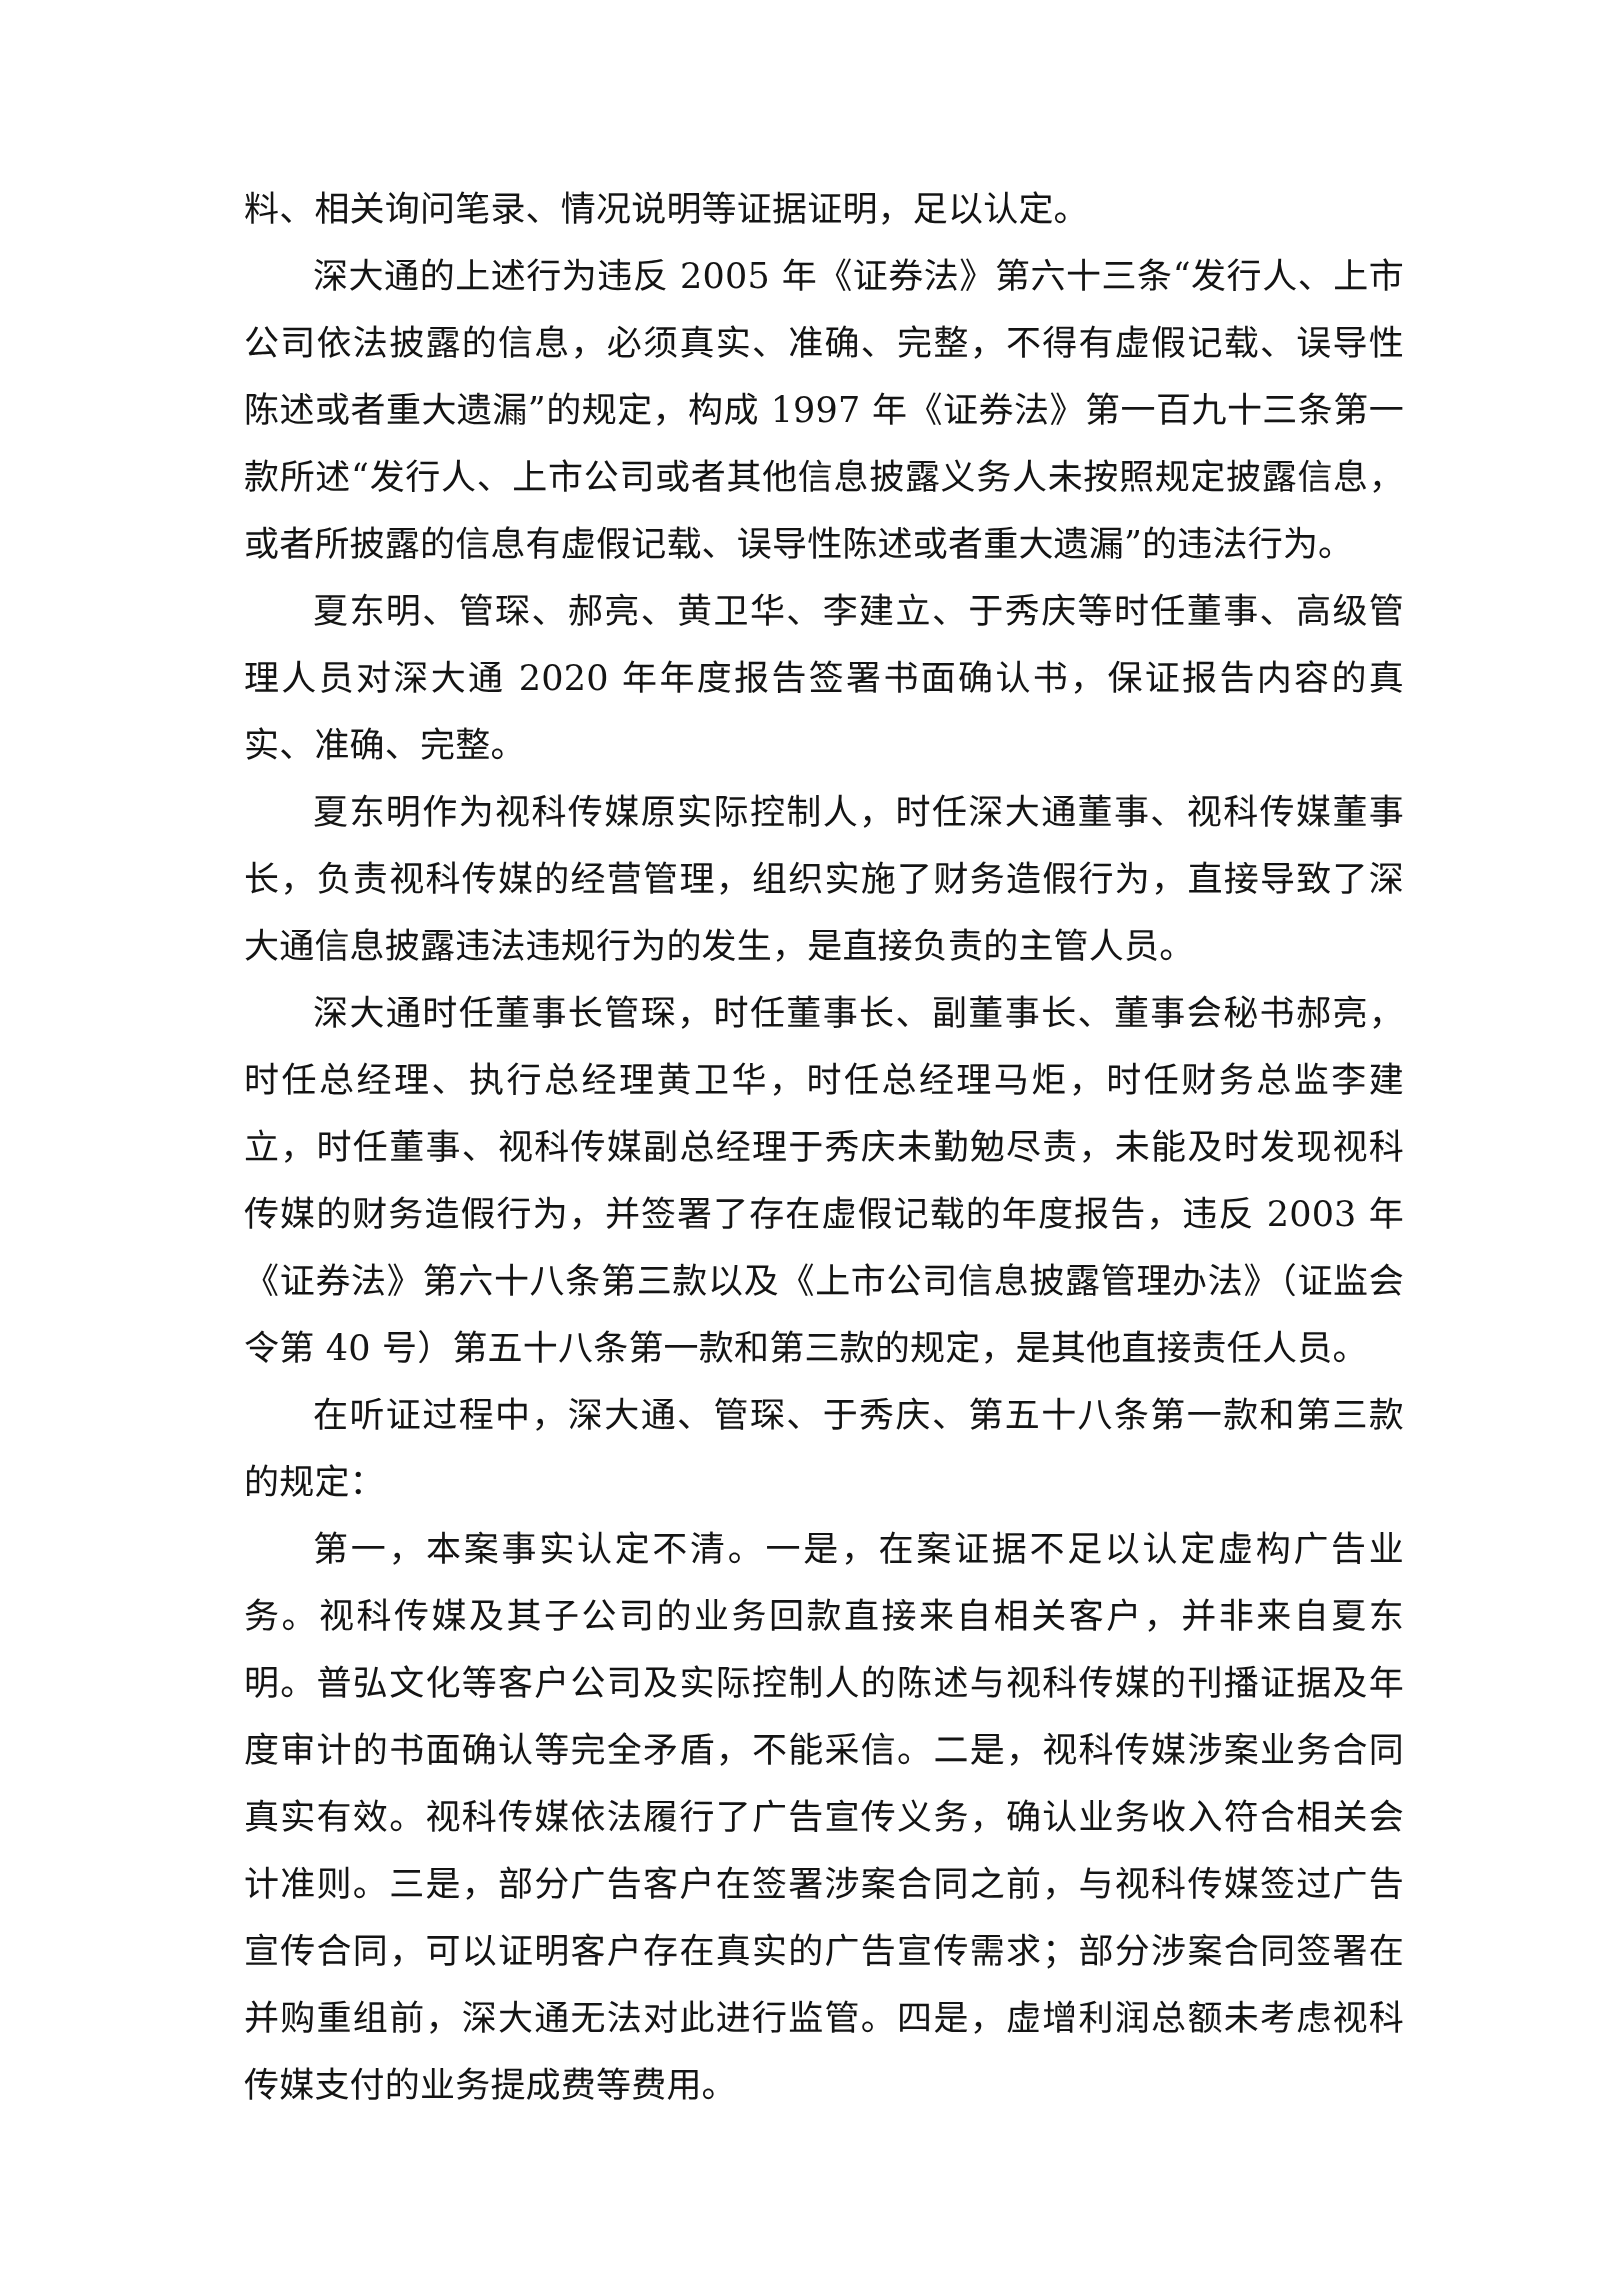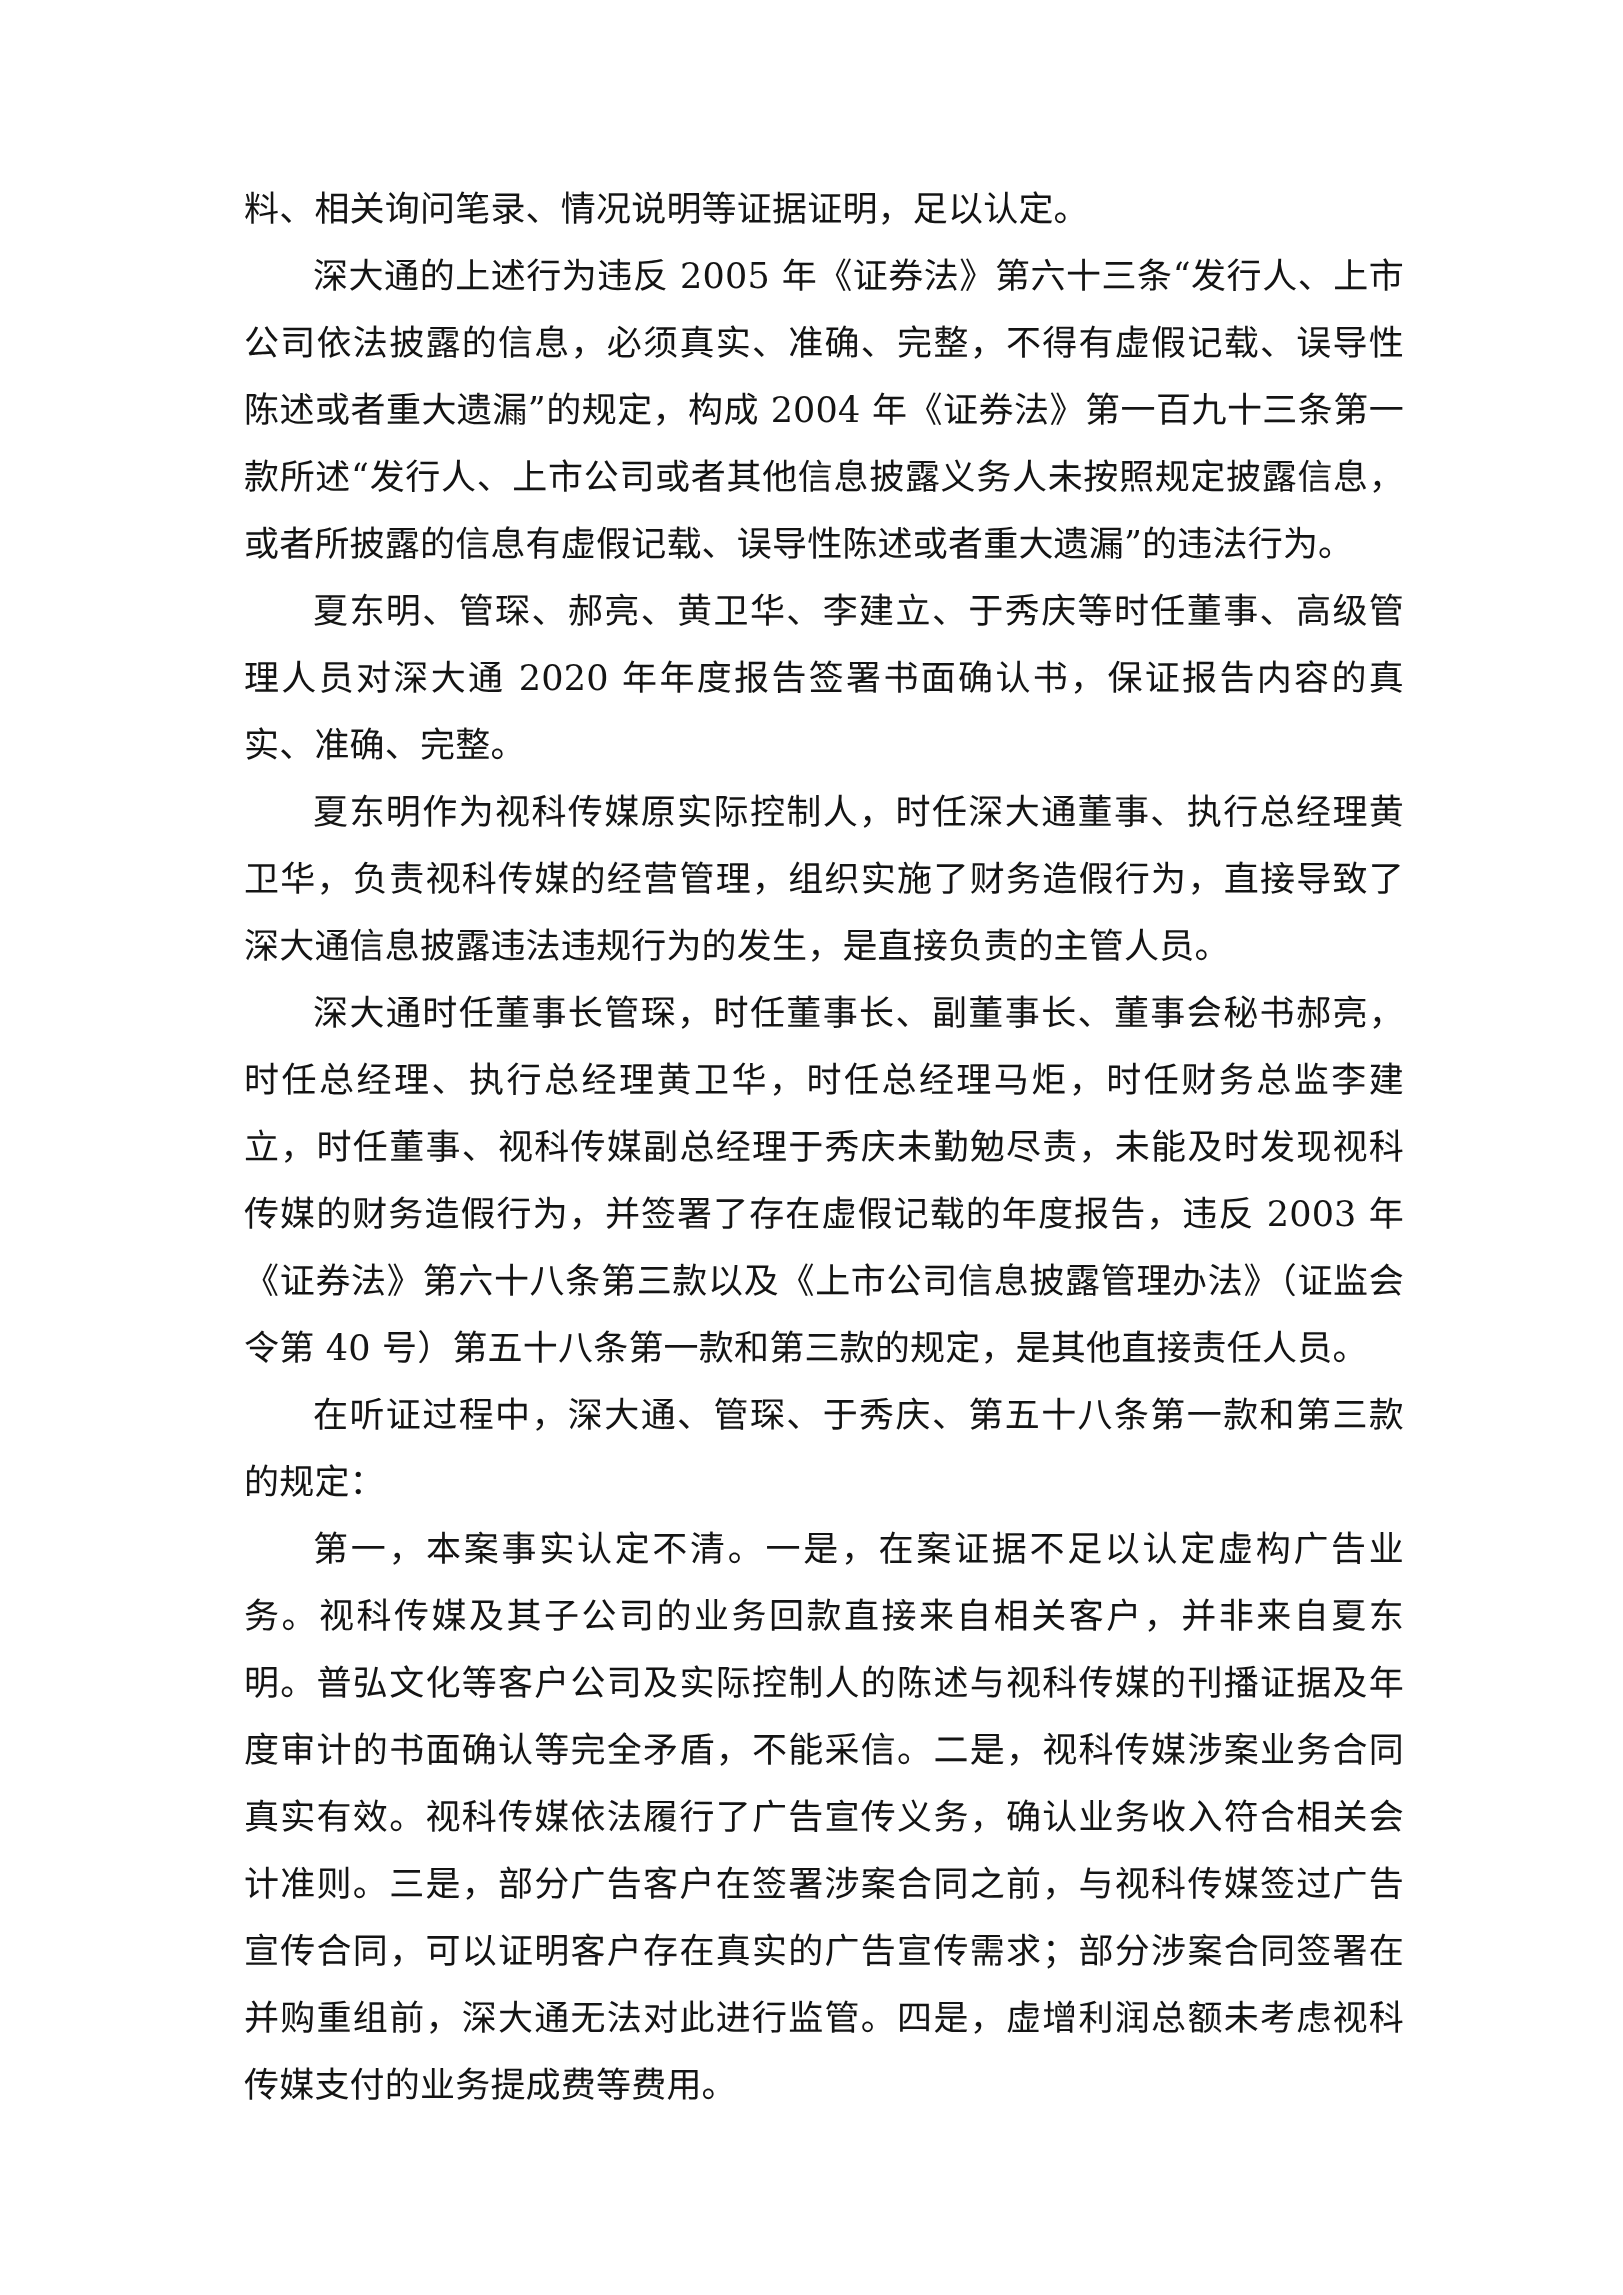--- a/index.html
+++ b/index.html
@@ -43,26 +43,26 @@
   }
 </style>
 </head>
 <body>
 
 <div class="page">
   <div class="doc-body">
 
     <p class="para">料、相关询问笔录、情况说明等证据证明，足以认定。</p>
 
-    <p class="para indent">深大通的上述行为违反 2005 年《证券法》第六十三条“发行人、上市公司依法披露的信息，必须真实、准确、完整，不得有虚假记载、误导性陈述或者重大遗漏”的规定，构成 2004 年《证券法》第一百九十三条第一款所述“发行人、上市公司或者其他信息披露义务人未按照规定披露信息，或者所披露的信息有虚假记载、误导性陈述或者重大遗漏”的违法行为。</p>
+    <p class="para indent">深大通的上述行为违反 2005 年《证券法》第六十三条“发行人、上市公司依法披露的信息，必须真实、准确、完整，不得有虚假记载、误导性陈述或者重大遗漏”的规定，构成 1997 年《证券法》第一百九十三条第一款所述“发行人、上市公司或者其他信息披露义务人未按照规定披露信息，或者所披露的信息有虚假记载、误导性陈述或者重大遗漏”的违法行为。</p>
 
     <p class="para indent">夏东明、管琛、郝亮、黄卫华、李建立、于秀庆等时任董事、高级管理人员对深大通 2020 年年度报告签署书面确认书，保证报告内容的真实、准确、完整。</p>
 
 
-    <p class="para indent">夏东明作为视科传媒原实际控制人，时任深大通董事、执行总经理黄卫华，负责视科传媒的经营管理，组织实施了财务造假行为，直接导致了深大通信息披露违法违规行为的发生，是直接负责的主管人员。</p>
+    <p class="para indent">夏东明作为视科传媒原实际控制人，时任深大通董事、视科传媒董事长，负责视科传媒的经营管理，组织实施了财务造假行为，直接导致了深大通信息披露违法违规行为的发生，是直接负责的主管人员。</p>
 
     <p class="para indent">深大通时任董事长管琛，时任董事长、副董事长、董事会秘书郝亮，时任总经理、执行总经理黄卫华，时任总经理马炬，时任财务总监李建立，时任董事、视科传媒副总经理于秀庆未勤勉尽责，未能及时发现视科传媒的财务造假行为，并签署了存在虚假记载的年度报告，违反 2003 年《证券法》第六十八条第三款以及《上市公司信息披露管理办法》（证监会令第 40 号）第五十八条第一款和第三款的规定，是其他直接责任人员。</p>
 
     <p class="para indent">在听证过程中，深大通、管琛、于秀庆、第五十八条第一款和第三款的规定：</p>
 
     <p class="para indent">第一，本案事实认定不清。一是，在案证据不足以认定虚构广告业务。视科传媒及其子公司的业务回款直接来自相关客户，并非来自夏东明。普弘文化等客户公司及实际控制人的陈述与视科传媒的刊播证据及年度审计的书面确认等完全矛盾，不能采信。二是，视科传媒涉案业务合同真实有效。视科传媒依法履行了广告宣传义务，确认业务收入符合相关会计准则。三是，部分广告客户在签署涉案合同之前，与视科传媒签过广告宣传合同，可以证明客户存在真实的广告宣传需求；部分涉案合同签署在并购重组前，深大通无法对此进行监管。四是，虚增利润总额未考虑视科传媒支付的业务提成费等费用。</p>
 
   </div>
 </div>
 

